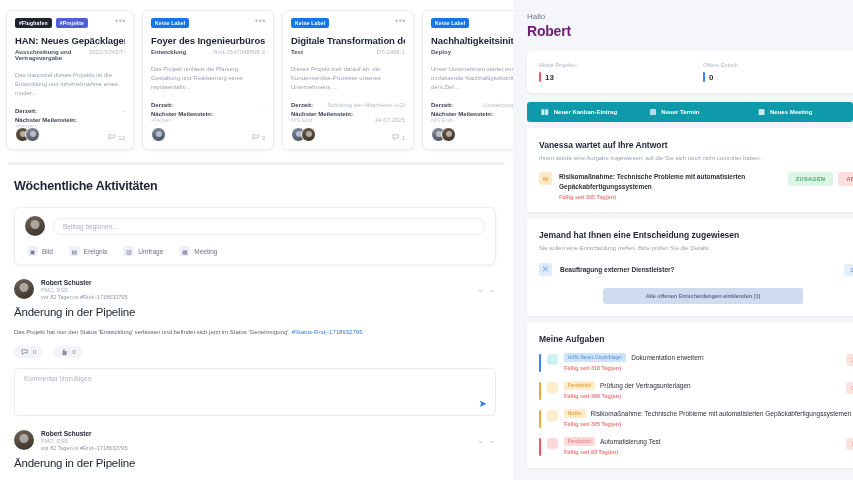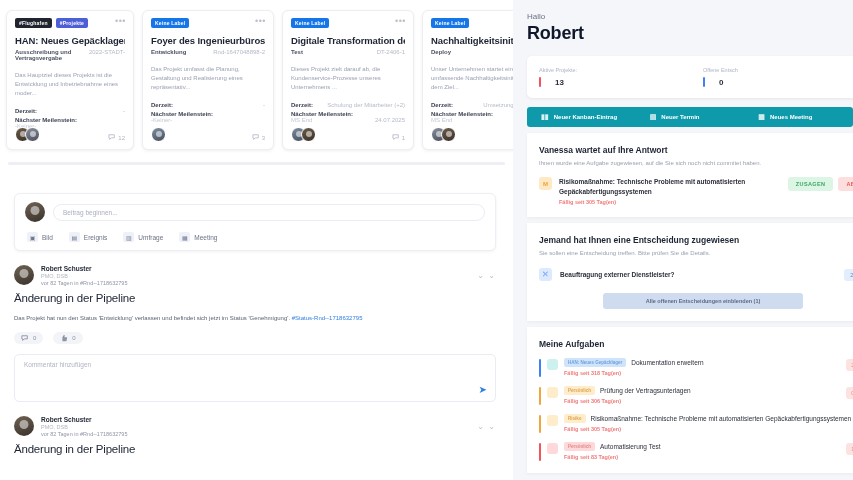--- a/index.html
+++ b/index.html
@@ -171,33 +171,33 @@
 
   
   .right {
     width: 340px; height: 480px;
     background: #f5f6fa;
     padding: 12px 0 8px 14px;
     overflow: hidden;
     position: relative;
   }
   .greet-small { font-size: 8px; color: #6b7285; }
-  .greet-big { font-size: 18px; font-weight: bold; color: #0f172a; margin-top: 2px; letter-spacing: -.2px; }
+  .greet-big { font-size: 14px; font-weight: bold; color: #701a75; margin-top: 2px; letter-spacing: -.2px; }
 
   .kpis {
     margin-top: 12px;
     background: #fff; border-radius: 5px;
     box-shadow: 0 1px 3px rgba(20,25,40,.07);
     height: 42px; display: flex; align-items: center;
     padding: 0 0 0 12px;
     width: 340px;
   }
   .kpi { flex: 1; }
   .kpi .klabel { font-size: 5.5px; color: #aeb4c2; }
-  .kpi .kvalwrap { display: flex; align-items: center; gap: 14px; margin-top: 4px; }
+  .kpi .kvalwrap { display: flex; align-items: center; gap: 4px; margin-top: 4px; }
   .kbar { width: 2px; height: 10px; border-radius: 1px; }
   .kval { font-size: 8px; font-weight: bold; color: #2b2f3a; }
 
   .actionbar {
     margin-top: 9px; width: 326px; height: 20px;
     background: #0e9aaa; border-radius: 3px;
     display: flex; align-items: center;
     color: #fff;
   }
   .abtn {
@@ -407,20 +407,21 @@
           <span class="av a2"></span>
           <span class="av a1"></span>
         </div>
       </div>
 
     </div>
 
     <div class="hr-divider"></div>
 
     <div class="weekly">
+      <h2>Wöchentliche Aktivitäten</h2>
 
       <div class="composer">
         <div class="composer-top">
           <span class="av-lg"></span>
           <div class="cinput">Beitrag beginnen...</div>
         </div>
         <div class="cactions">
           <div class="cact">
             <span class="cicon">▣</span>
             <span>Bild</span>

